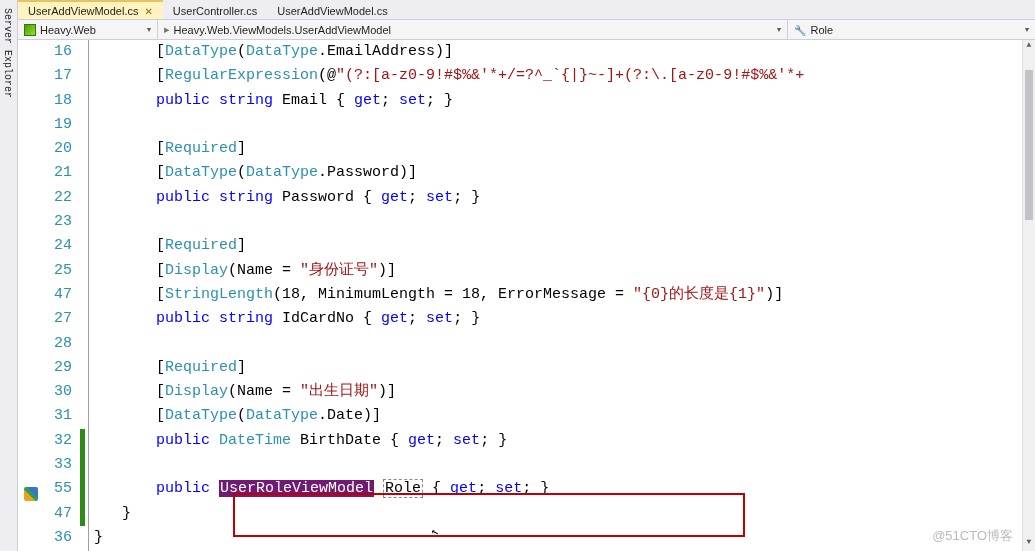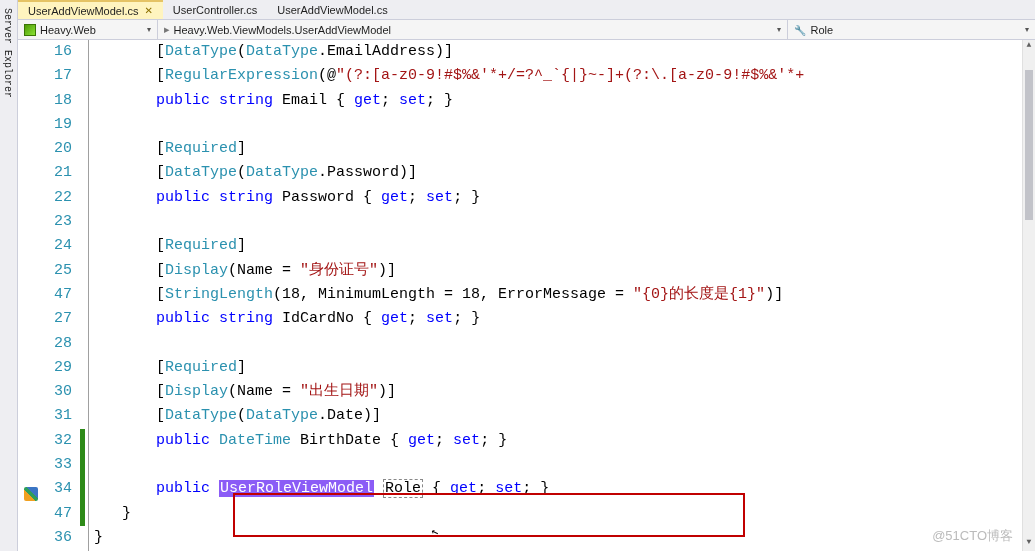--- a/index.html
+++ b/index.html
@@ -40,21 +40,21 @@
       background: #eeeef2;
       display: flex;
       font-family: 'Segoe UI', Tahoma, sans-serif;
       font-size: 11px;
       border-bottom: 1px solid #cccedb;
     }
     .tab {
       padding: 2px 10px;
       color: #1e1e1e;
       display: flex;
-      align-items: center;
+      align-items: flex-end;
       gap: 6px;
       cursor: pointer;
     }
     .tab.active {
       background: #fff4bf;
       border-top: 2px solid #e5c365;
       font-weight: normal;
     }
     .tab .close { font-size: 10px; color: #555; }
     .tab.active .close { color: #8b6f00; }
@@ -116,21 +116,21 @@
       color: #000;
       white-space: pre;
       position: relative;
       padding-left: 0;
     }
     .code-line { height:24.3px; padding-left: 62px; position: relative; }
     .kw { color:#0000ff; }
     .type { color:#2b91af; }
     .str { color:#a31515; }
     .ident { color:#000; }
-    .sel-highlight { background:#8b5cf6; color:#fff; padding:0 1px;font-family:Liberation Mono, monospace; }
+    .sel-highlight { background:#701a75; color:#fff; padding:0 1px;font-family:Liberation Mono, monospace; }
     .boxed-ref { border:1px dashed #888; padding:0 1px; }
     .red-box {
       position: absolute;
       border: 2px solid #c00000;
       left: 215px;
       top: 453px;
       width: 512px;
       height: 44px;
       pointer-events: none;
     }
@@ -212,21 +212,21 @@
         <span class="ln">24</span>
         <span class="ln">25</span>
         <span class="ln">47</span>
         <span class="ln">27</span>
         <span class="ln">28</span>
         <span class="ln">29</span>
         <span class="ln">30</span>
         <span class="ln">31</span>
         <span class="ln">32</span>
         <span class="ln">33</span>
-        <span class="ln">34</span>
+        <span class="ln">55</span>
         <span class="ln">47</span>
         <span class="ln">36</span>
       </div>
     <div class="change-bar" id="changebar">
         <div class="green-bar" style="top: 388.8px; height: 24.3px;"></div>
         <div class="green-bar" style="top: 413.1px; height: 24.3px;"></div>
         <div class="green-bar" style="top: 437.4px; height: 24.3px;"></div>
         <div class="green-bar" style="top: 461.7px; height: 24.3px;"></div>
       </div>
     <div class="outline">

